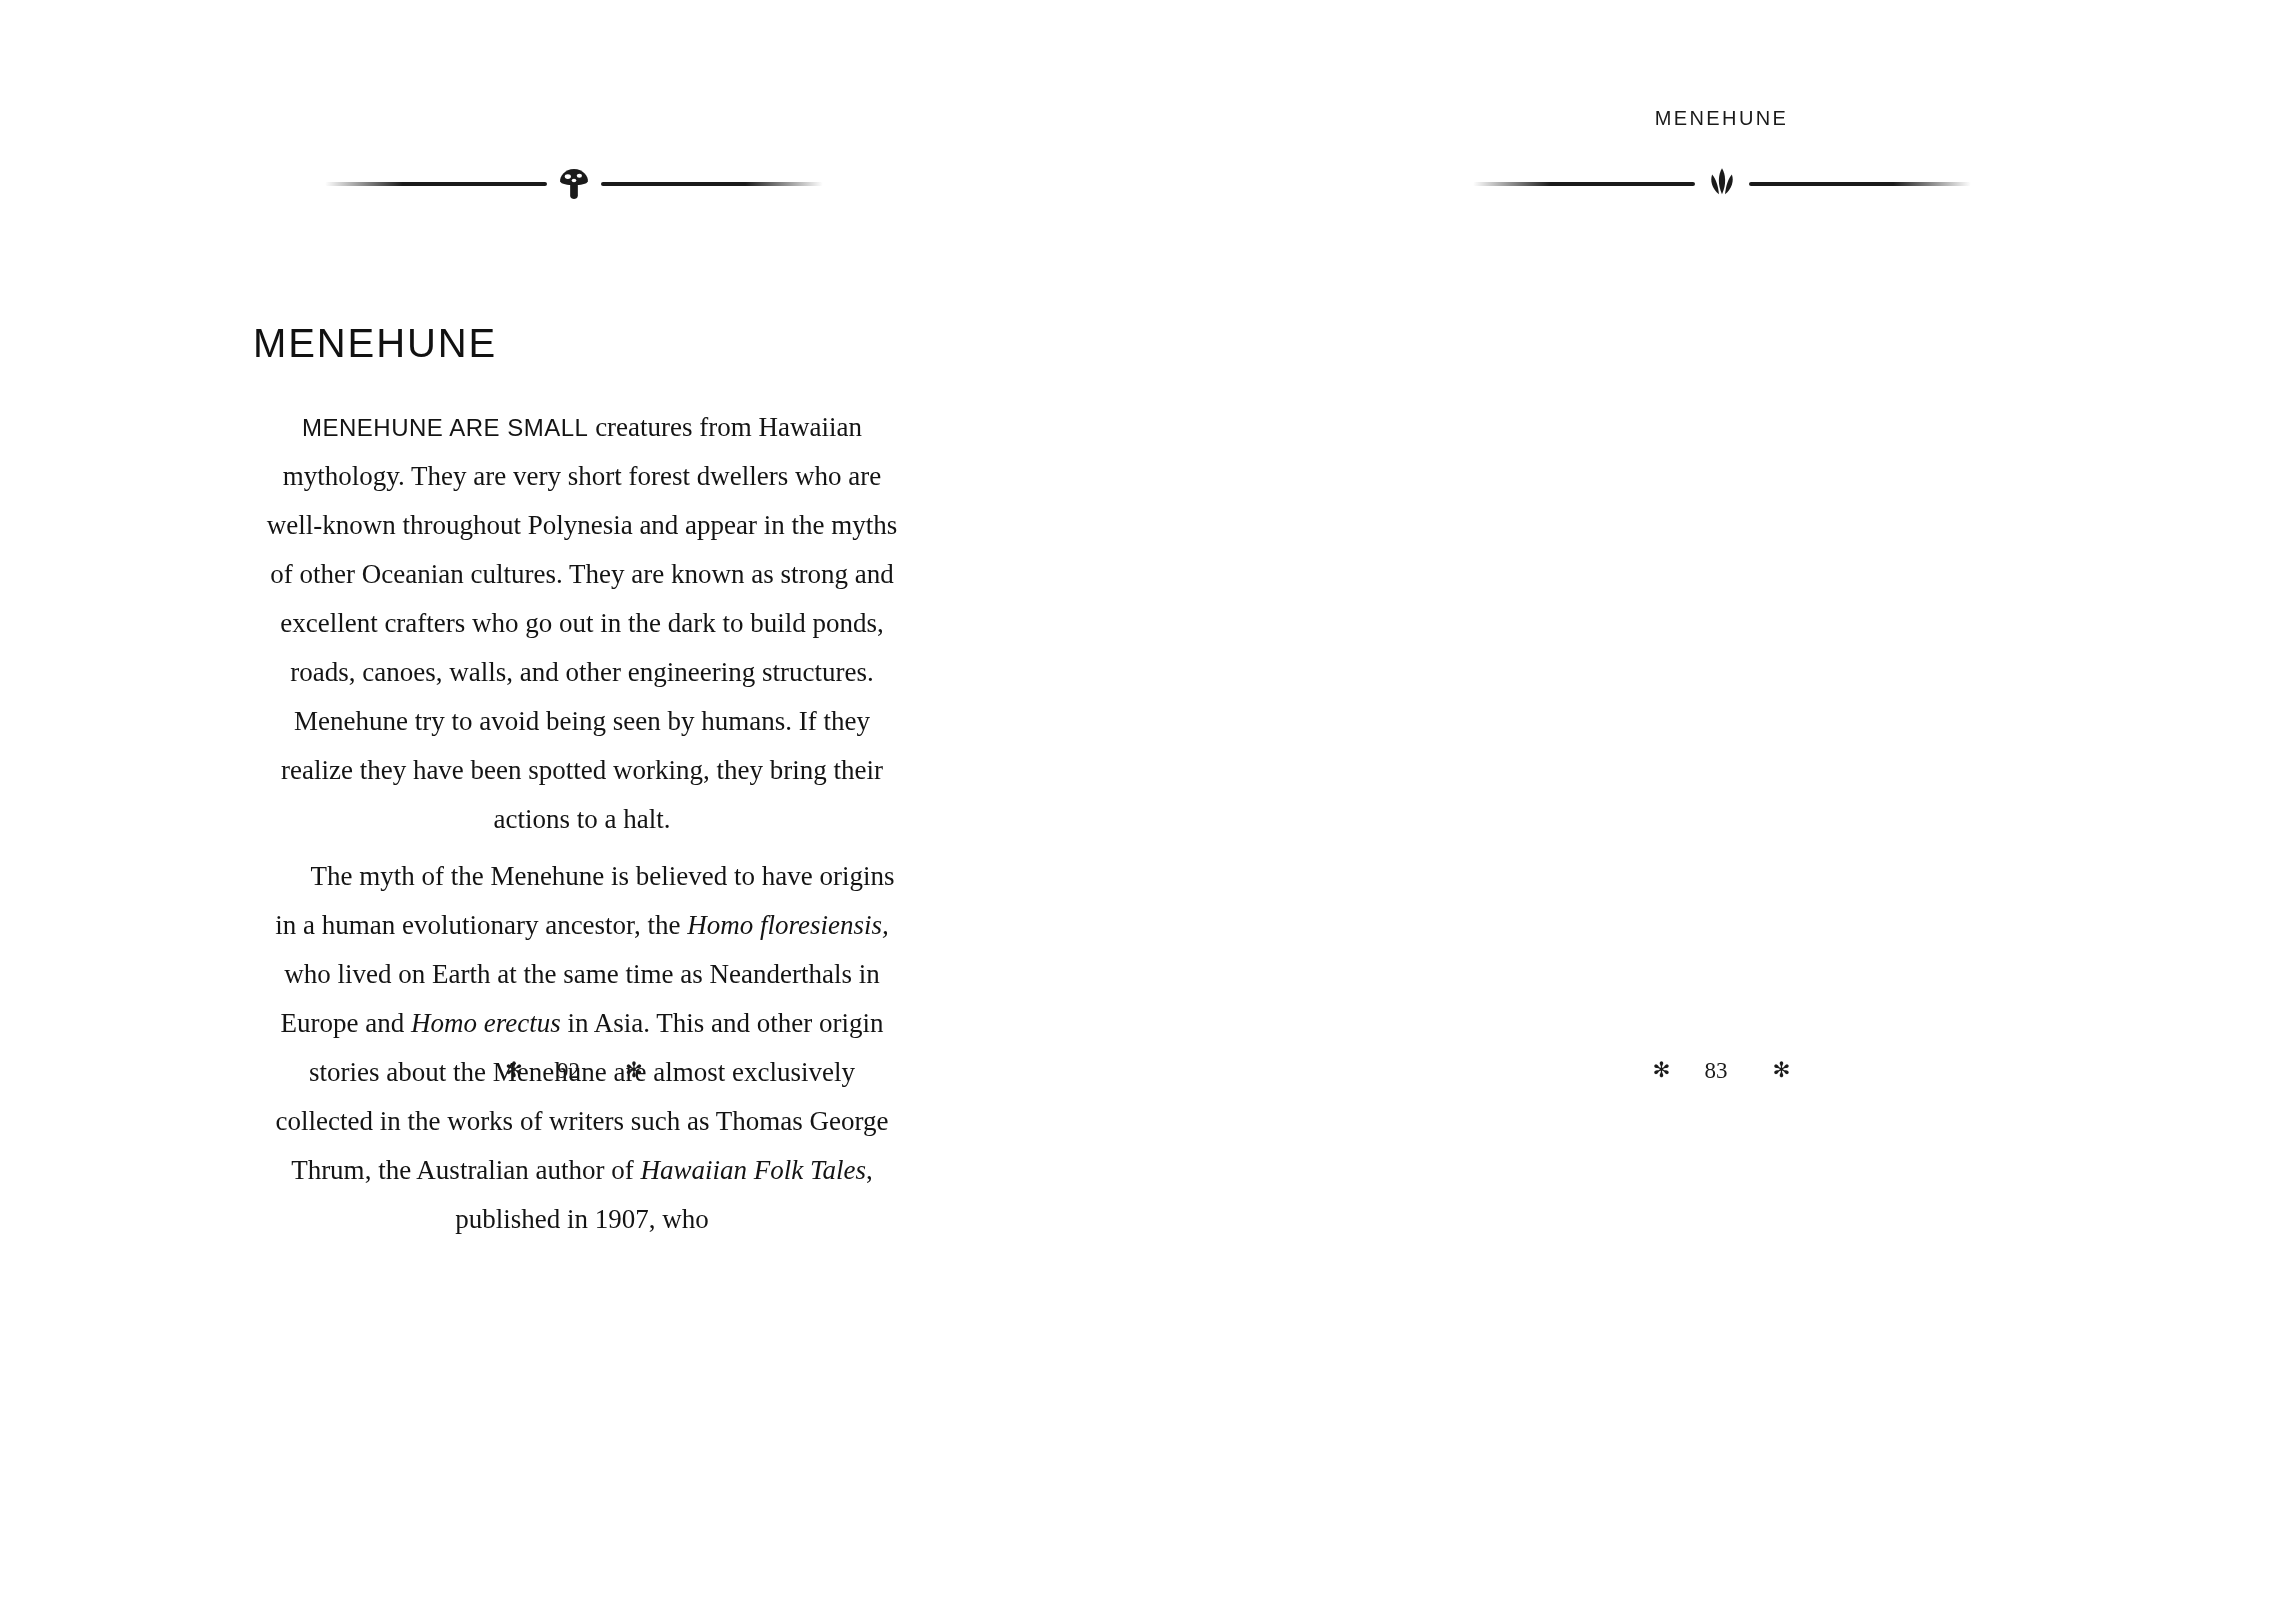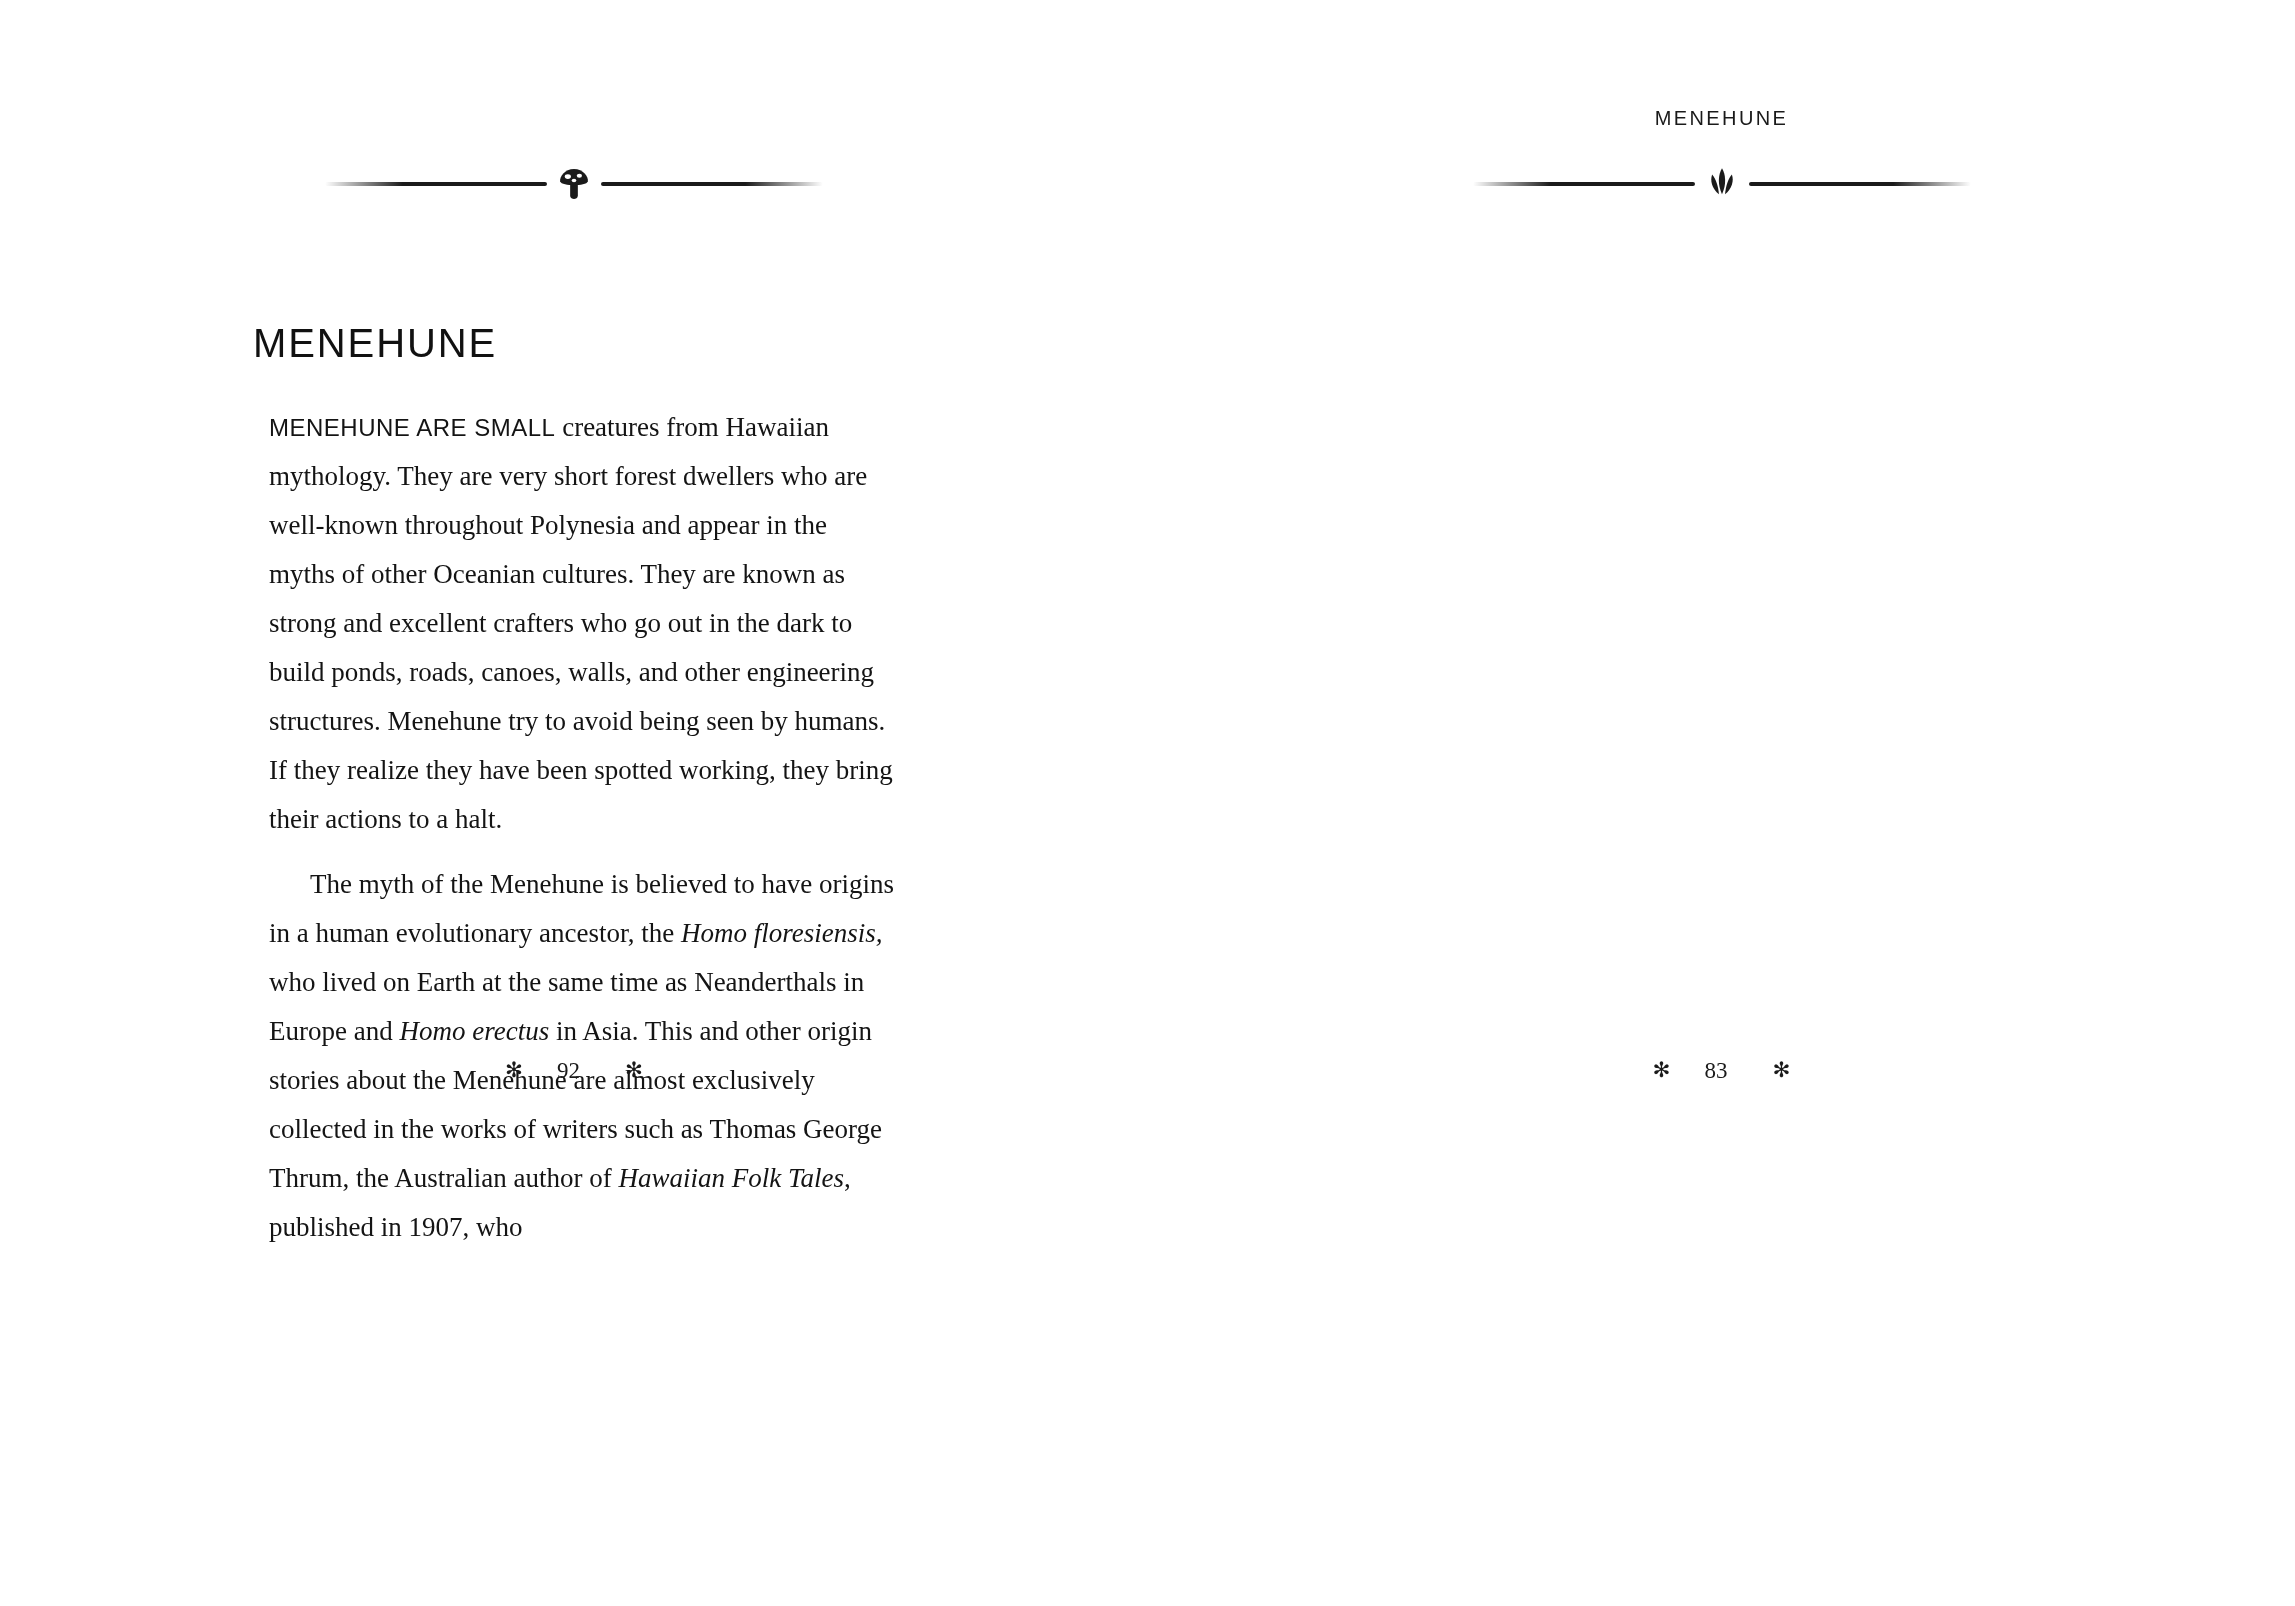--- a/index.html
+++ b/index.html
@@ -82,24 +82,24 @@
   .chapter-title {
     font-family: "Liberation Sans", sans-serif;
     font-size: 40px;
     letter-spacing: 1.9px;
     font-weight: 400;
     margin: 0 0 37px 0;
     color: #111;
   }
 
   p.body {
-    margin: 16px;
+    margin: 8px;
     font-size: 27px;
     line-height: 49px;
-    text-align: left;
+    text-align: center;
     color: #141414;
   }
   p.body + p.body {
     text-indent: 41px;
   }
   .smallcaps {
     font-family: "Liberation Sans", sans-serif;
     font-size: 24px;
     letter-spacing: 0.5px;
   }

